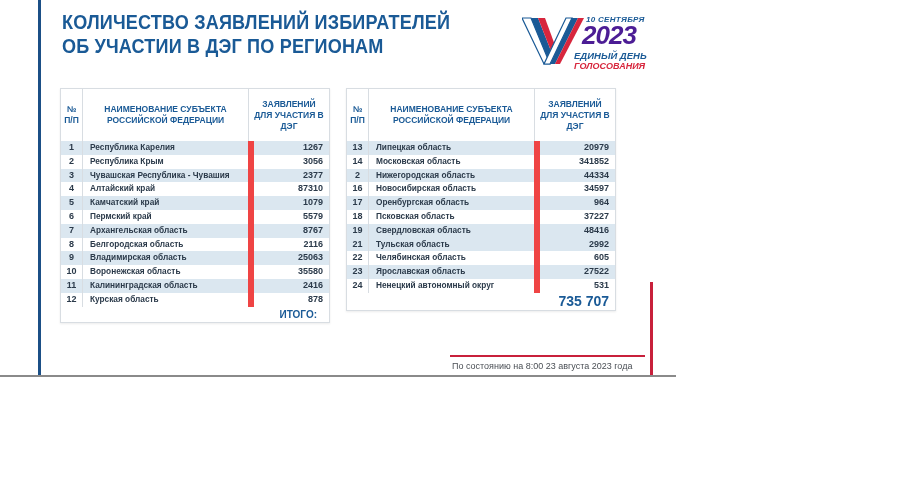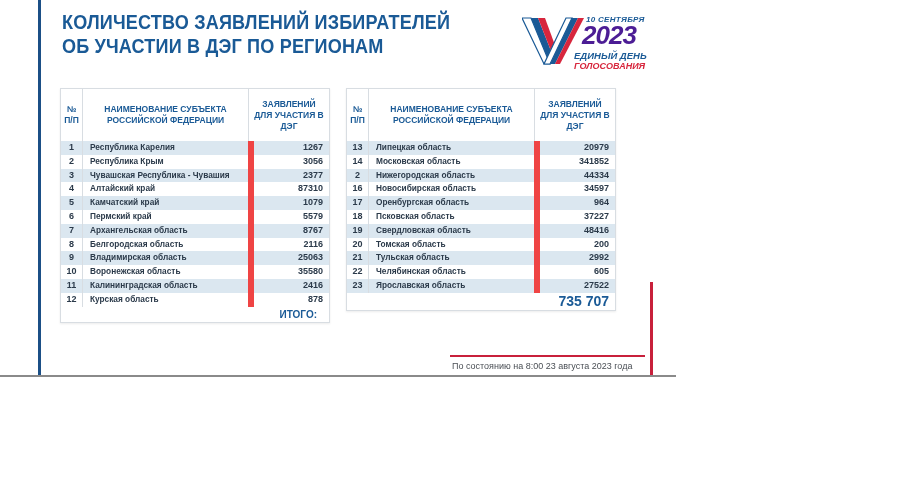--- a/index.html
+++ b/index.html
@@ -204,39 +204,39 @@
         <div class="row">
           <div class="c-num">18</div>
           <div class="c-name"><span class="name-inner">Псковская область</span></div>
           <div class="c-val">37227</div>
         </div>
         <div class="row alt">
           <div class="c-num">19</div>
           <div class="c-name"><span class="name-inner">Свердловская область</span></div>
           <div class="c-val">48416</div>
         </div>
-        <div class="row">
-          <div class="c-num">20</div>
-          <div class="c-name"><span class="name-inner">Томская область</span></div>
-          <div class="c-val">200</div>
-        </div>
         <div class="row alt">
           <div class="c-num">21</div>
           <div class="c-name"><span class="name-inner">Тульская область</span></div>
           <div class="c-val">2992</div>
         </div>
         <div class="row">
           <div class="c-num">22</div>
           <div class="c-name"><span class="name-inner">Челябинская область</span></div>
           <div class="c-val">605</div>
         </div>
         <div class="row alt">
           <div class="c-num">23</div>
           <div class="c-name"><span class="name-inner">Ярославская область</span></div>
           <div class="c-val">27522</div>
+        </div>
+        <div class="row">
+          <div class="c-num">24</div>
+          <div class="c-name"><span class="name-inner">Ненецкий автономный округ</span></div>
+          <div class="c-val">531</div>
         </div>
       </div>
     <div class="total sum">735 707</div>
   </div>
 
   <div class="red-v"></div>
   <div class="red-h"></div>
   <div class="footer">По состоянию на 8:00  23 августа 2023 года</div>
 </div>
 <div class="bottom-rule"></div>

